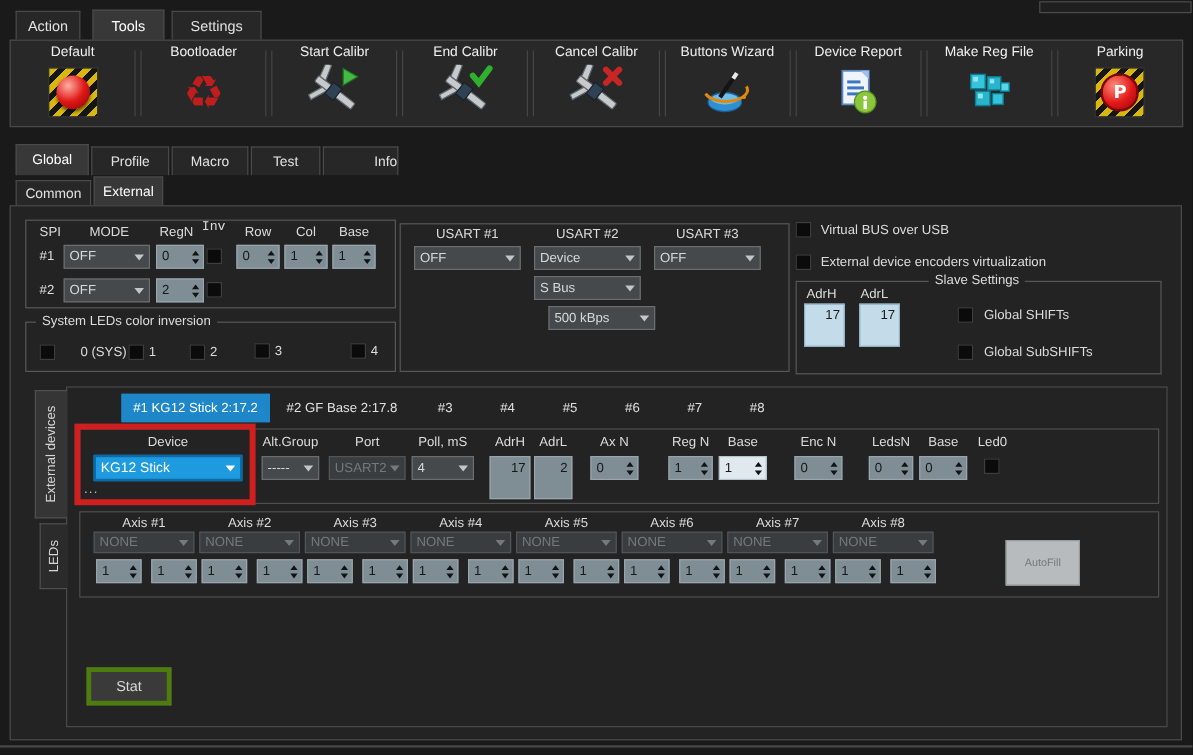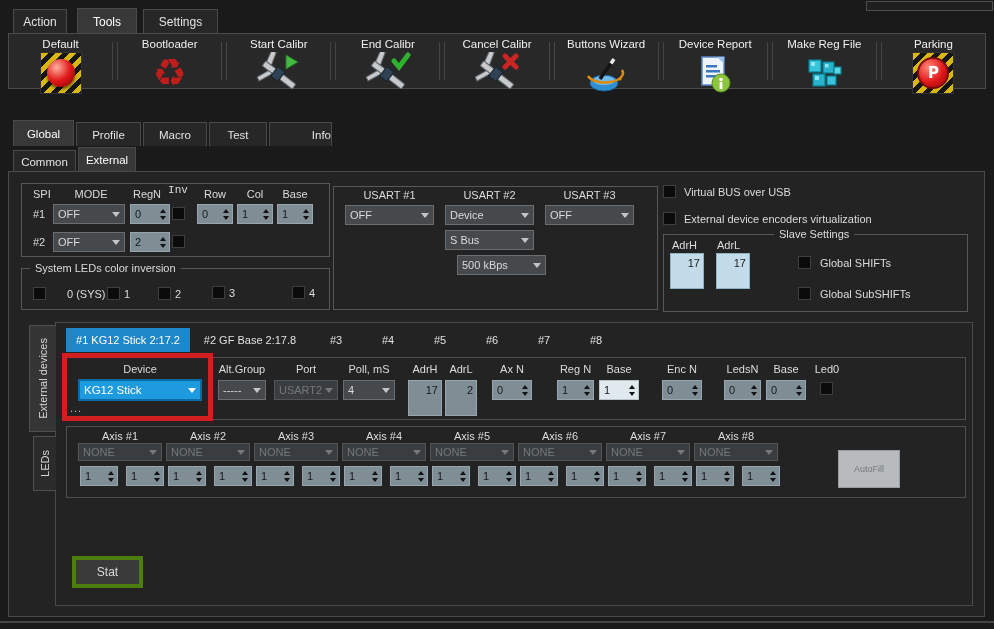--- a/index.html
+++ b/index.html
@@ -69,21 +69,21 @@
       <span>Action</span>
     </div>
   <div class="mtab active abs" style="left:77px;top:8px;width:60px;height:26px;">
       <span>Tools</span>
     </div>
   <div class="mtab abs" style="left:143px;top:9px;width:75px;height:24px;">
       <span>Settings</span>
     </div>
   <div class="abs" style="left:866px;top:1px;width:127px;height:10px;border:1px solid #4d4d4d;background:#1f1f1f;"></div>
 
-  <div id="toolbar" class="panel abs" style="left:8px;top:33px;width:978px;height:56px;background:#282828;">
+  <div id="toolbar" class="panel abs" style="left:8px;top:33px;width:978px;height:73px;background:#282828;">
     <div class="tbtn">
       <div class="tlabel">Default</div>
       <div class="ticon">
           <div class="hazard">
             <div class="ball"></div>
           </div>
         </div>
     </div>
     <div class="tsep"></div>
     <div class="tbtn">
@@ -336,21 +336,21 @@
   <div class="lbl abs" style="left:820px;top:288px;">Global SubSHIFTs</div>
 
   <div class="panel abs" style="left:55px;top:322px;width:918px;height:284px;"></div>
   <div class="vtab abs" style="left:29px;top:325px;width:27px;height:107px;">
       <span>External devices</span>
     </div>
   <div class="vtab inact abs" style="left:33px;top:436px;width:23px;height:55px;">
       <span>LEDs</span>
     </div>
 
-  <div id="devtabs" class="abs" style="left:66px;top:328px;">
+  <div id="devtabs" class="abs" style="left:56px;top:328px;padding-left:45px;">
     <div class="dtab active" style="width:124px;">
         <span>#1 KG12 Stick 2:17.2</span>
       </div>
     <div class="dtab" style="width:120px;">
         <span>#2 GF Base 2:17.8</span>
       </div>
     <div class="dtab" style="width:52px;">
         <span>#3</span>
       </div>
     <div class="dtab" style="width:52px;">

